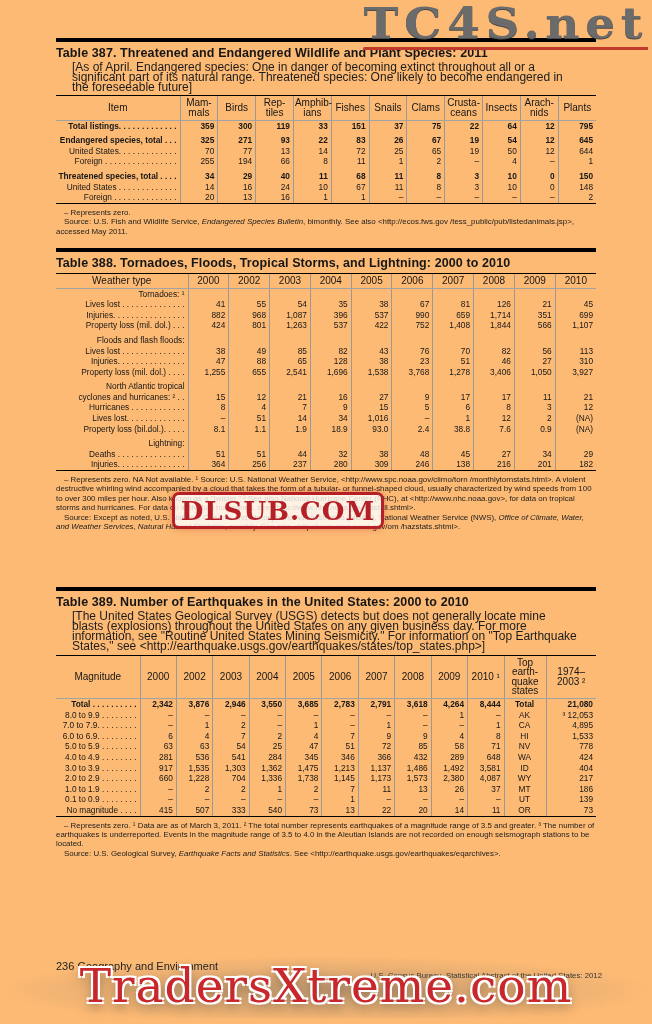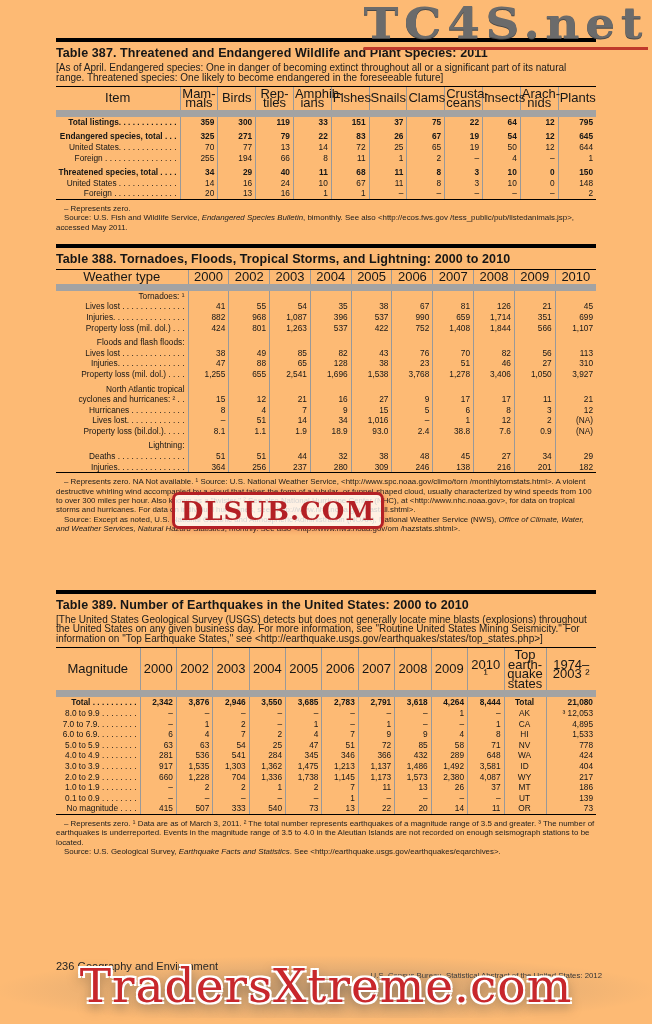--- a/index.html
+++ b/index.html
@@ -5,26 +5,26 @@
   *{box-sizing:border-box;margin:0;padding:0}
   html,body{width:652px;height:1024px}
   body{background:#ddd;font-family:"Liberation Sans","DejaVu Sans",sans-serif;color:#161616}
   .page{position:relative;width:652px;height:1024px;background:#fdba74;overflow:hidden}
   .content{position:absolute;left:56px;top:38px;width:540px}
   .sec{margin-bottom:12px}
   #sec388{}
   #sec389{margin-top:56px}
   .bar{height:4px;background:#000;margin-bottom:4px}
   h2.title{font-size:12.5px;font-weight:bold;margin:0 0 3px;letter-spacing:.1px}
-  p.note{font-size:10px;line-height:9.8px;margin:0 0 3px;color:#1c1c1c}
+  p.note{font-size:12px;line-height:9.8px;margin:0 16px 3px;color:#1c1c1c}
   table.datatable{border-collapse:collapse;width:100%;table-layout:fixed;margin-top:2px}
   .datatable th,.datatable td{font-size:8.3px;line-height:10.6px;padding:0 3px 0 2px;border-left:1px solid #999}
   .datatable th:first-child,.datatable td:first-child{border-left:none}
-  .datatable thead th{border-top:1.6px solid #000;border-bottom:7px solid #a3a3a3;font-weight:normal;
-    text-align:center;vertical-align:middle;white-space:pre-line;padding:2px 1px;font-size:13px;line-height:9.6px}
+  .datatable thead th{border-top:1.6px solid #000;border-bottom:1px solid #a3a3a3;font-weight:normal;
+    text-align:center;vertical-align:middle;white-space:pre-line;padding:2px 1px;font-size:10px;line-height:9.6px}
   .datatable tbody td{text-align:right;white-space:nowrap;overflow:hidden;vertical-align:bottom}
   .datatable tbody tr:last-child td{border-bottom:1.2px solid #000}
   td.stub{text-align:right}
   .ind0{padding-left:2px !important}
   .ind1{padding-left:9px !important}
   tr.b td{font-weight:bold}
   tr.gap td{padding-top:4px}
   .t0 col.stub{width:124px}
   .t1 col.stub{width:132px}
   .t2 col.stub{width:84px}
@@ -110,21 +110,21 @@
               <td>75</td>
               <td>22</td>
               <td>64</td>
               <td>12</td>
               <td>795</td>
             </tr>
             <tr class="b gap">
               <td class="stub ind0">Endangered species, total  . . .</td>
               <td>325</td>
               <td>271</td>
-              <td>79</td>
+              <td>93</td>
               <td>22</td>
               <td>83</td>
               <td>26</td>
               <td>67</td>
               <td>19</td>
               <td>54</td>
               <td>12</td>
               <td>645</td>
             </tr>
             <tr>

